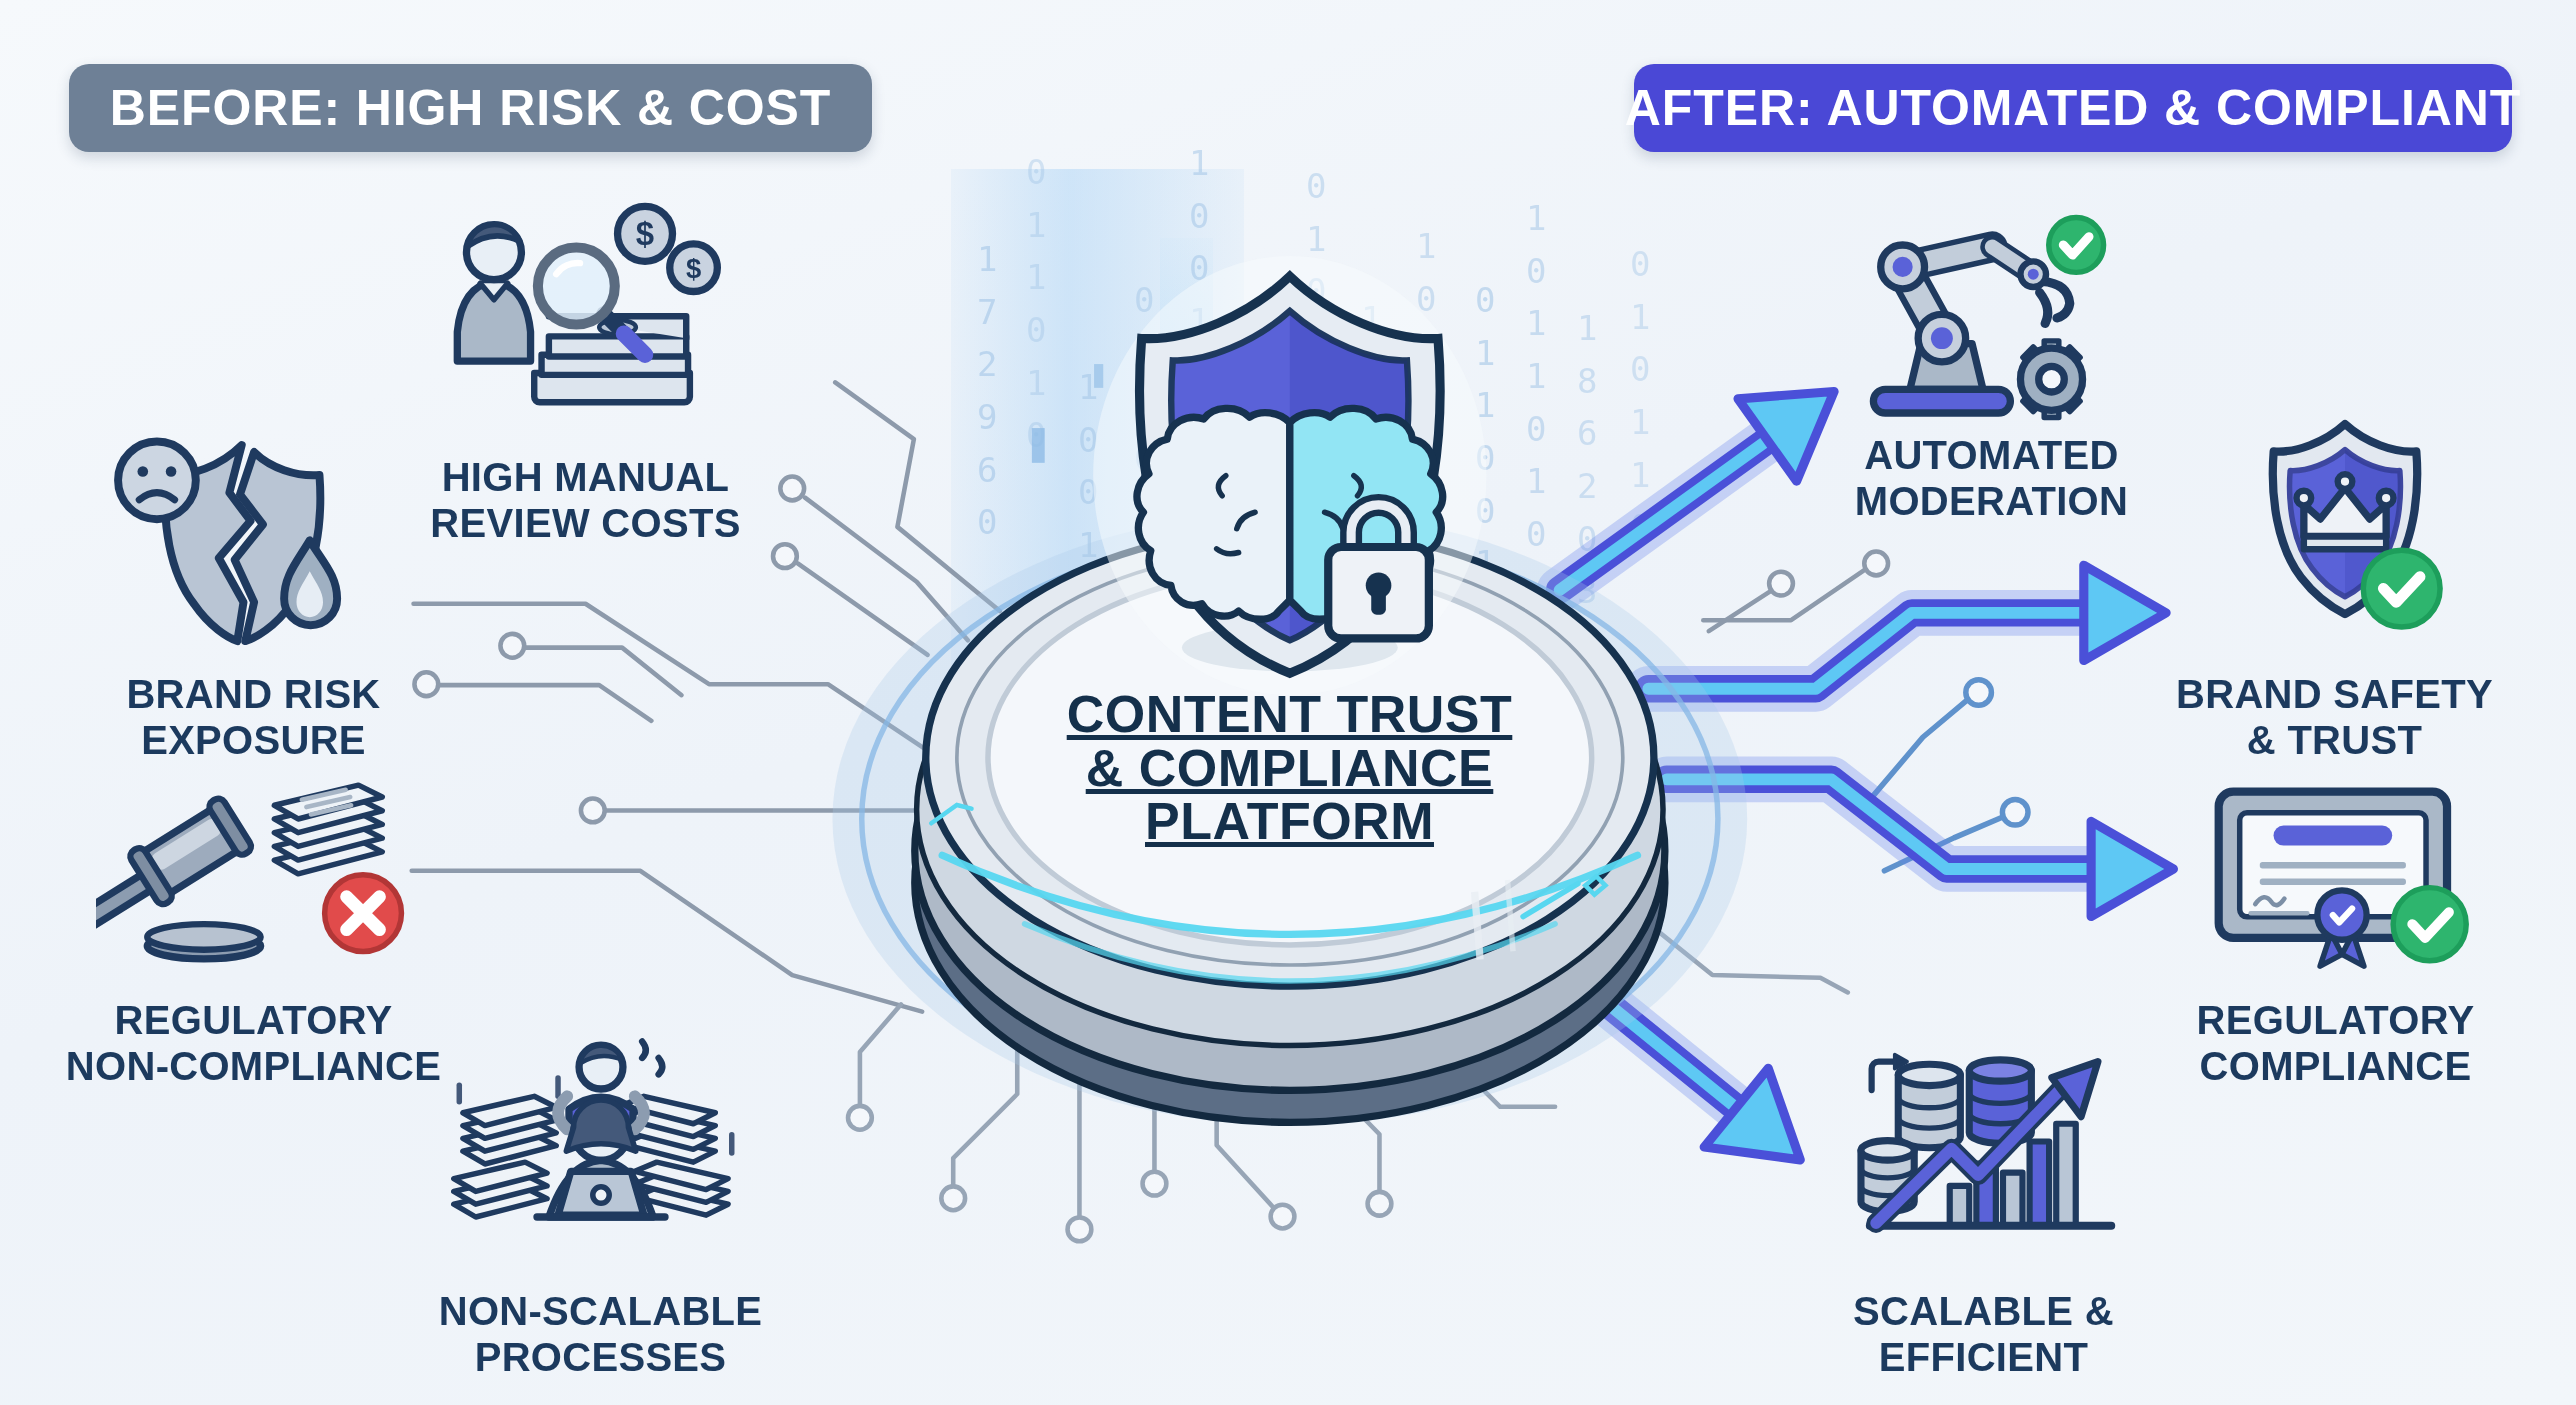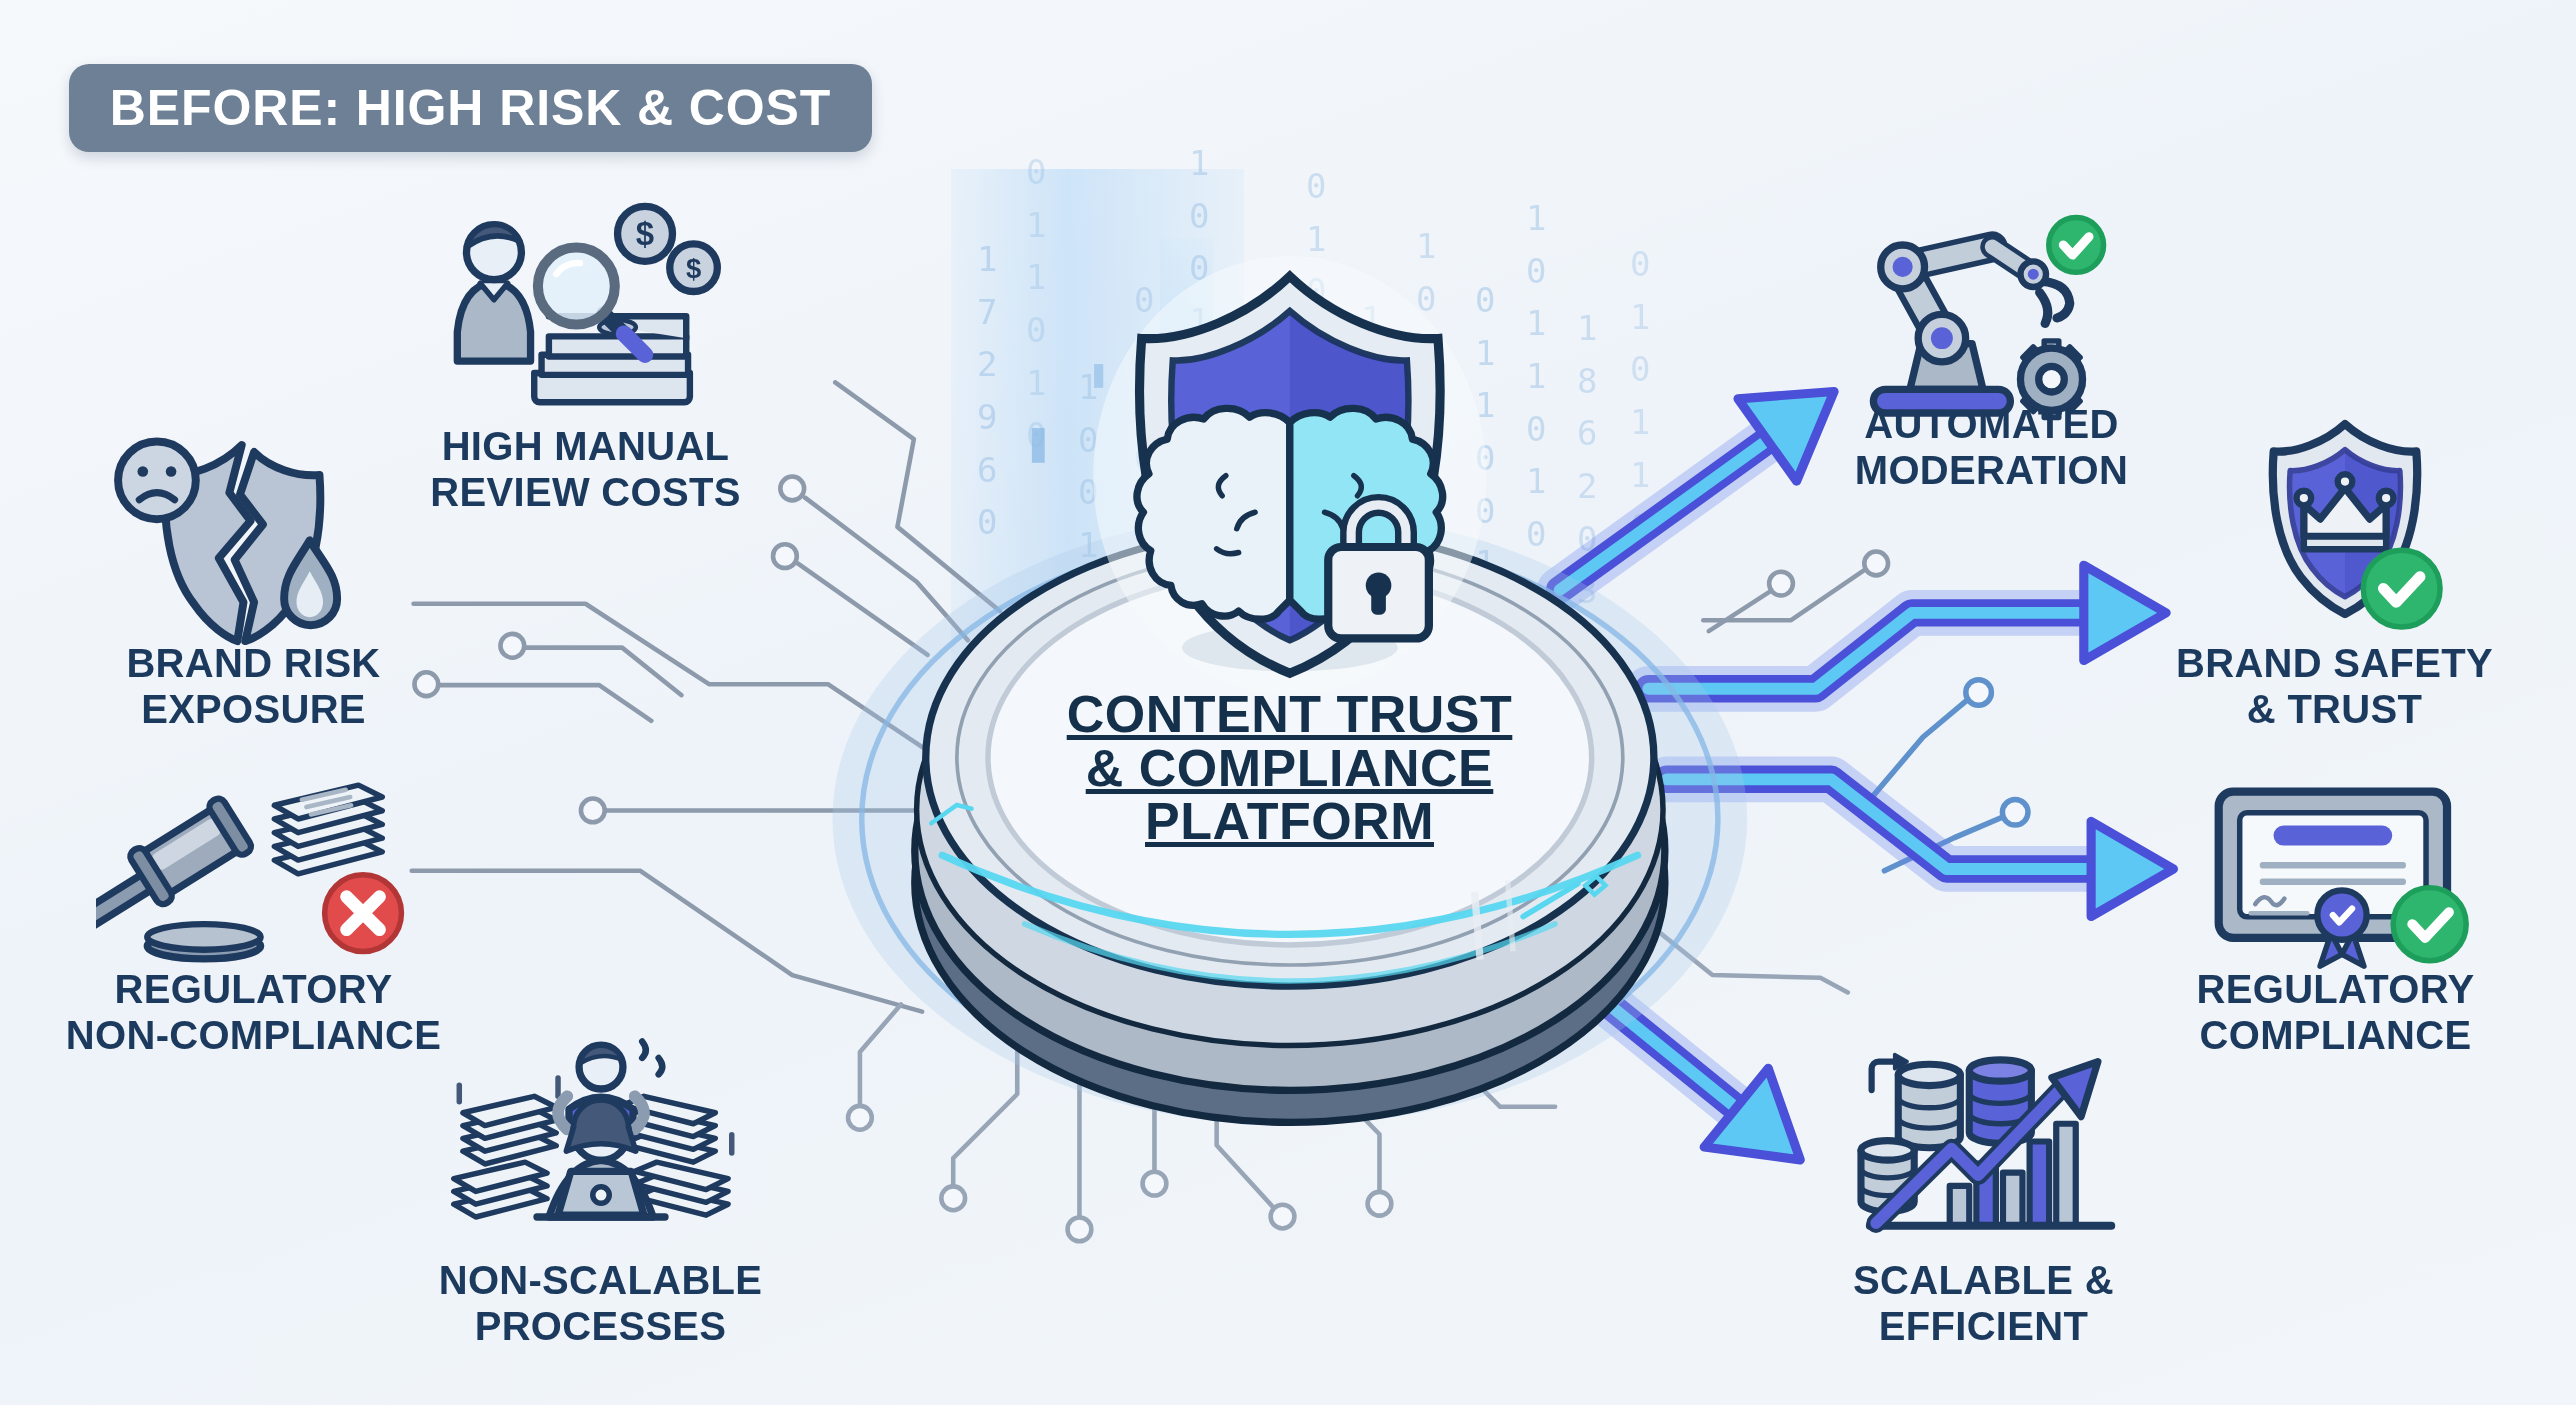--- a/index.html
+++ b/index.html
@@ -31,21 +31,21 @@
   #beam{
     position:absolute;left:951px;top:169px;width:293px;height:823px;z-index:1;
     background:linear-gradient(90deg,rgba(150,198,240,.10),rgba(148,200,244,.38) 40%,rgba(150,198,240,.10));
   }
   #beam2{
     position:absolute;left:1160px;top:238px;width:53px;height:640px;z-index:1;
     background:linear-gradient(180deg,rgba(160,215,248,.05),rgba(160,215,248,.38) 35%,rgba(160,215,248,.08));
   }
   #overlay{position:absolute;left:0;top:0;z-index:2;}
   .icon{position:absolute;z-index:4;}
-  .label{z-index:5;}
+  .label{z-index:5;margin-top:31px;}
   .banner{z-index:7;align-items:center;}
 </style>
 </head>
 <body>
 
 <div id="canvas">
 
   <div id="beam"></div>
   <div id="beam2"></div>
 
@@ -190,20 +190,23 @@
       </g>
     </g>
   </svg>
 
   <div id="center-title">CONTENT TRUST
 &amp; COMPLIANCE
 PLATFORM</div>
 
   <div class="banner" style="left:69px;top:64px;width:803px;background:#6e8096;">
     <span>BEFORE: HIGH RISK &amp; COST</span>
+  </div>
+  <div class="banner" style="left:1634px;top:64px;width:878px;background:#4a48d6;">
+    <span>AFTER: AUTOMATED &amp; COMPLIANT</span>
   </div>
 
   <svg class="icon" style="left:439px;top:199px" width="293" height="229" viewBox="0 0 320 250">
     <g stroke="#1f3a5f" stroke-linejoin="round" stroke-linecap="round">
       <circle cx="225" cy="38" r="30" fill="#c9d3e0" stroke-width="8"></circle>
       <circle cx="278" cy="75" r="26" fill="#c9d3e0" stroke-width="8"></circle>
       <path d="M20,145 q5,-50 40,-55 q35,5 40,55 l0,32 h-80 z" fill="#aab8c8" stroke-width="8"></path>
       <path d="M45,92 l15,18 l15,-18" fill="#e8eff6" stroke-width="6"></path>
       <circle cx="60" cy="58" r="30" fill="#e8eff6" stroke-width="8"></circle>
       <path d="M31,52 a30,30 0 0 1 57,-6 q-30,-14 -57,6 z" fill="#44597a" stroke-width="6"></path>

